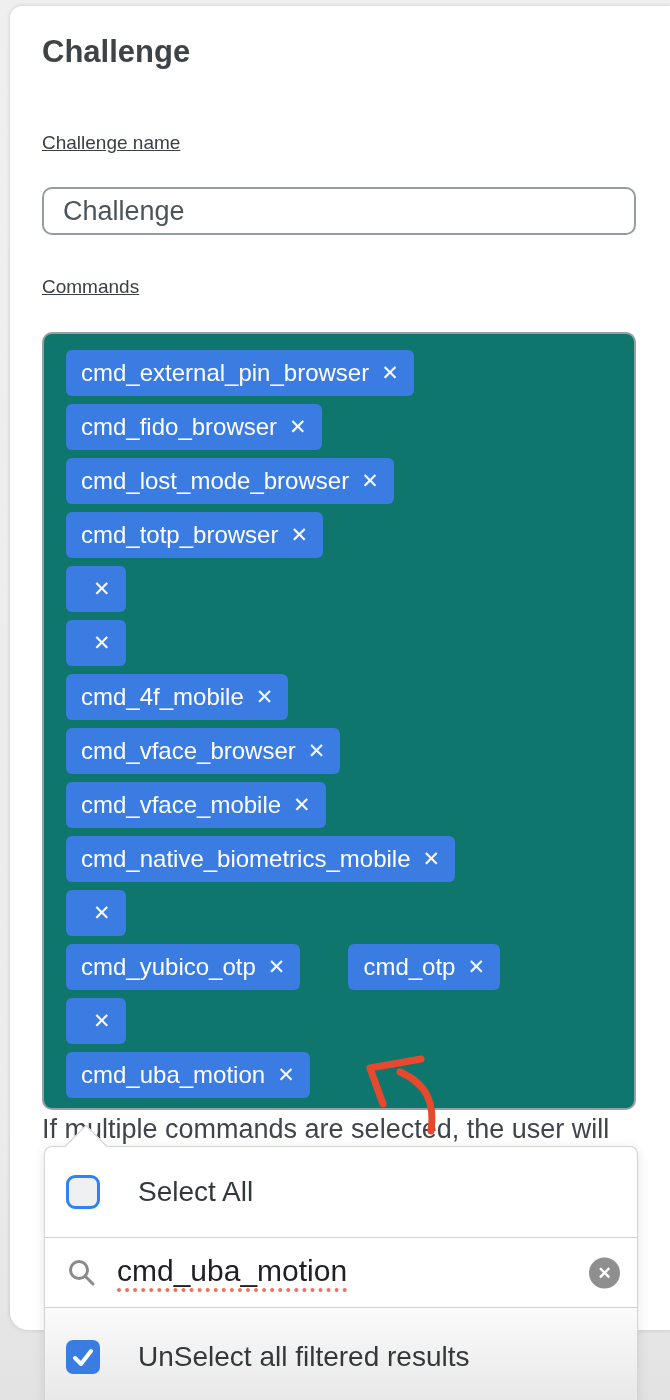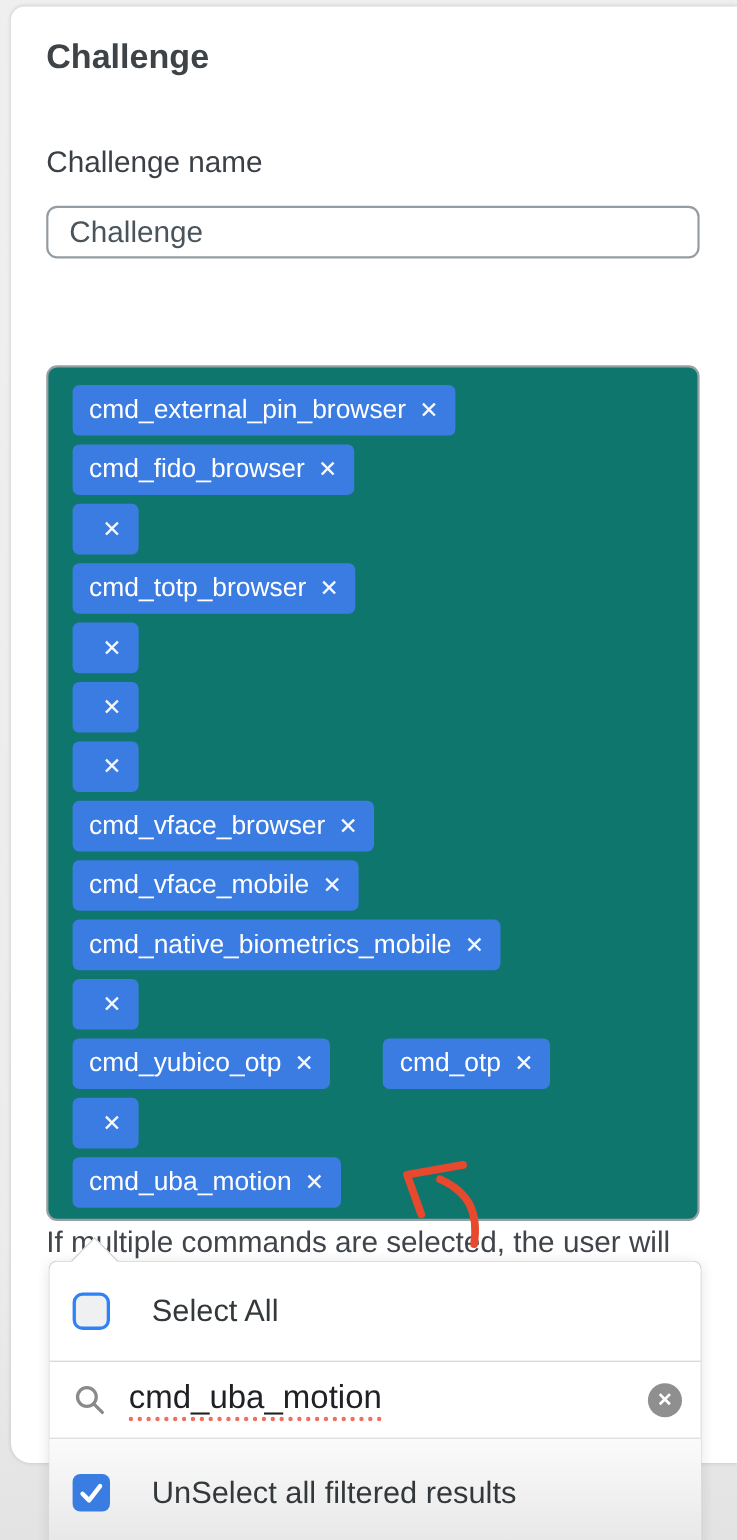--- a/index.html
+++ b/index.html
@@ -12,21 +12,21 @@
   .card {
     position:absolute; left:10px; top:6px; width:660px; height:1324px;
     background:#ffffff; border-radius:12px 0 0 18px;
     box-shadow:0 0 4px rgba(0,0,0,.16);
     padding-left:28px;
   }
   .page-title {
     position:absolute; left:32px; top:28px;
     font-size:31px; font-weight:700; color:#3e4348;
   }
-  .field-label { position:absolute; left:32px; font-size:27px; color:#3a4046; }
+  .field-label { position:absolute; left:32px; font-size:19px; color:#3a4046;text-decoration:underline; }
   .lbl-name { top:126px; }
   .lbl-commands { top:270px; }
   .text-input {
     position:absolute; left:32px; top:181px; width:594px; height:48px;
     border:2px solid #939da3; border-radius:10px; background:#fff;
     font-size:27px; color:#4a545b; line-height:44px; padding-left:19px;
     white-space:nowrap; overflow:hidden;
   }
   .commands-box {
     position:absolute; left:32px; top:326px; width:594px; height:778px;
@@ -85,36 +85,38 @@
 </style>
 </head>
 <body>
 
 <div class="card">
   <div class="page-title">Challenge</div>
 
   <div class="field-label lbl-name">Challenge name</div>
   <div class="text-input">Challenge</div>
 
+  <div class="field-label lbl-commands">Commands</div>
 
   <div class="commands-box" id="commands-box">
       <div class="tag-row">
         <span class="tag">
           <span>cmd_external_pin_browser</span>
           <span class="x">✕</span>
         </span>
       </div>
       <div class="tag-row">
         <span class="tag">
           <span>cmd_fido_browser</span>
           <span class="x">✕</span>
         </span>
       </div>
       <div class="tag-row">
         <span class="tag">
+          <span>cmd_lost_mode_browser</span>
           <span class="x">✕</span>
         </span>
       </div>
       <div class="tag-row">
         <span class="tag">
           <span>cmd_totp_browser</span>
           <span class="x">✕</span>
         </span>
       </div>
       <div class="tag-row">
@@ -122,20 +124,21 @@
           <span class="x">✕</span>
         </span>
       </div>
       <div class="tag-row">
         <span class="tag">
           <span class="x">✕</span>
         </span>
       </div>
       <div class="tag-row">
         <span class="tag">
+          <span>cmd_4f_mobile</span>
           <span class="x">✕</span>
         </span>
       </div>
       <div class="tag-row">
         <span class="tag">
           <span>cmd_vface_browser</span>
           <span class="x">✕</span>
         </span>
       </div>
       <div class="tag-row">

